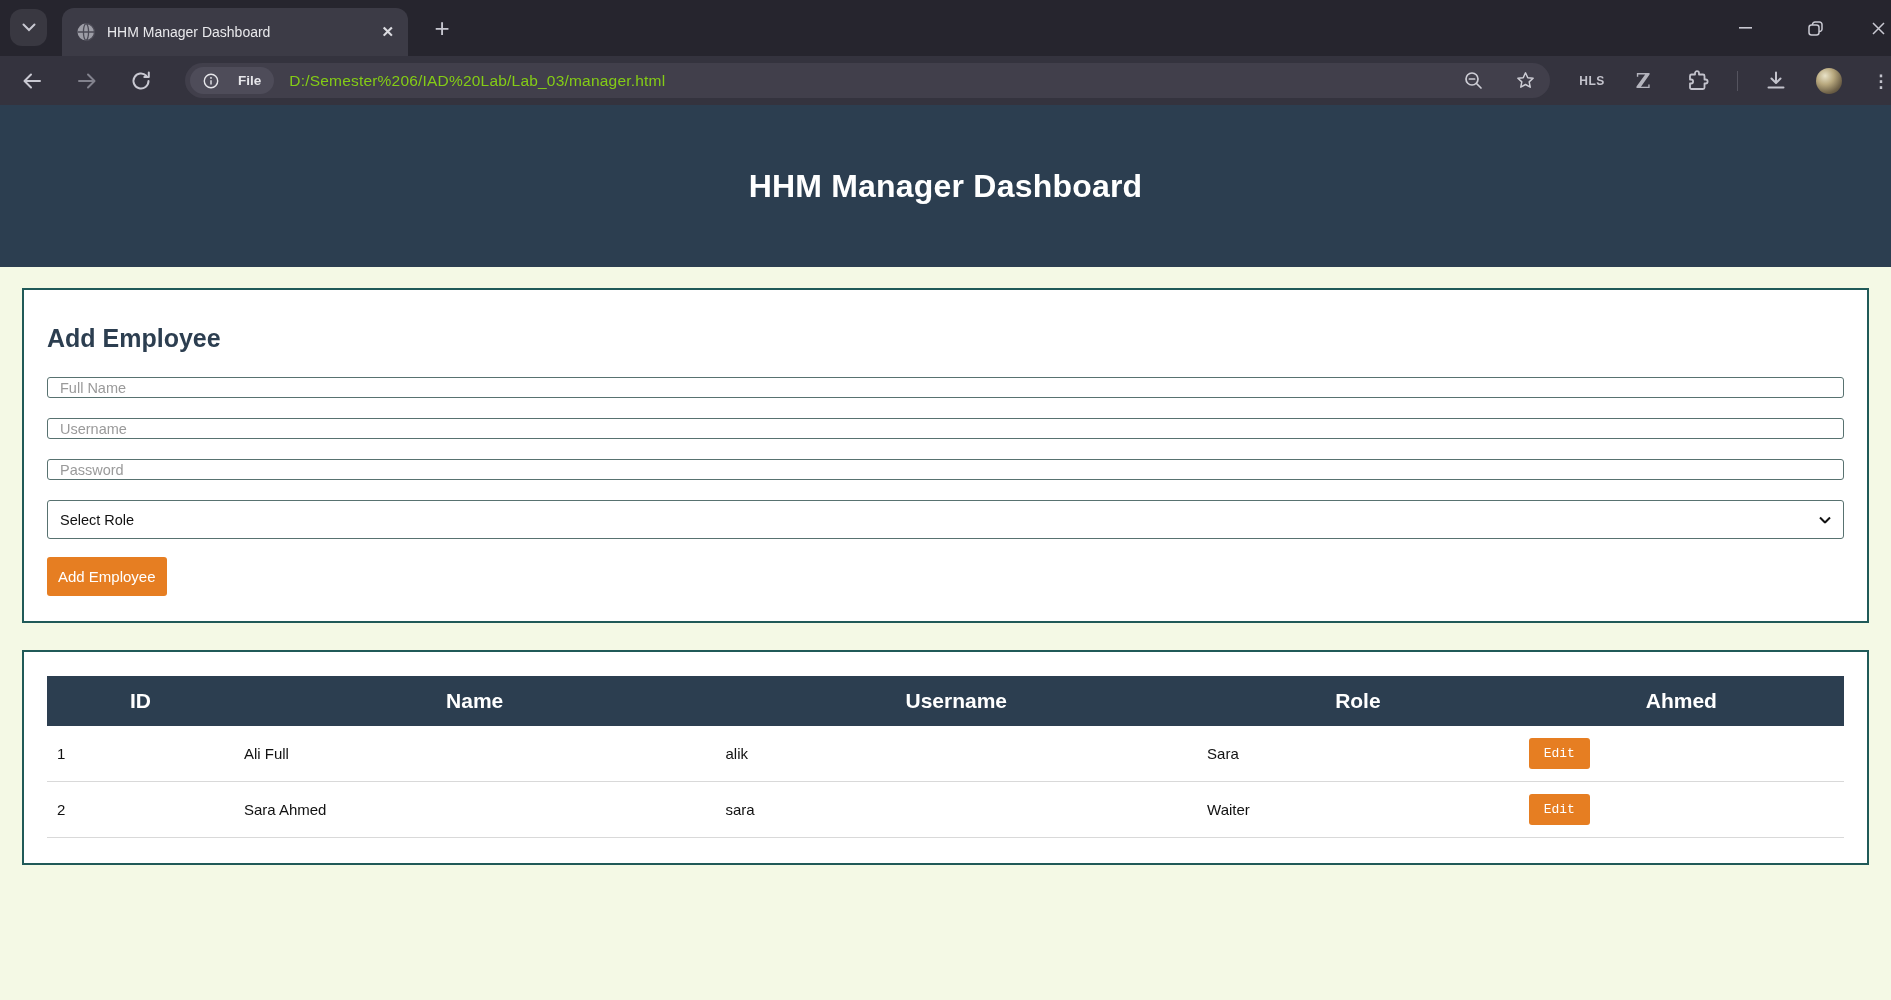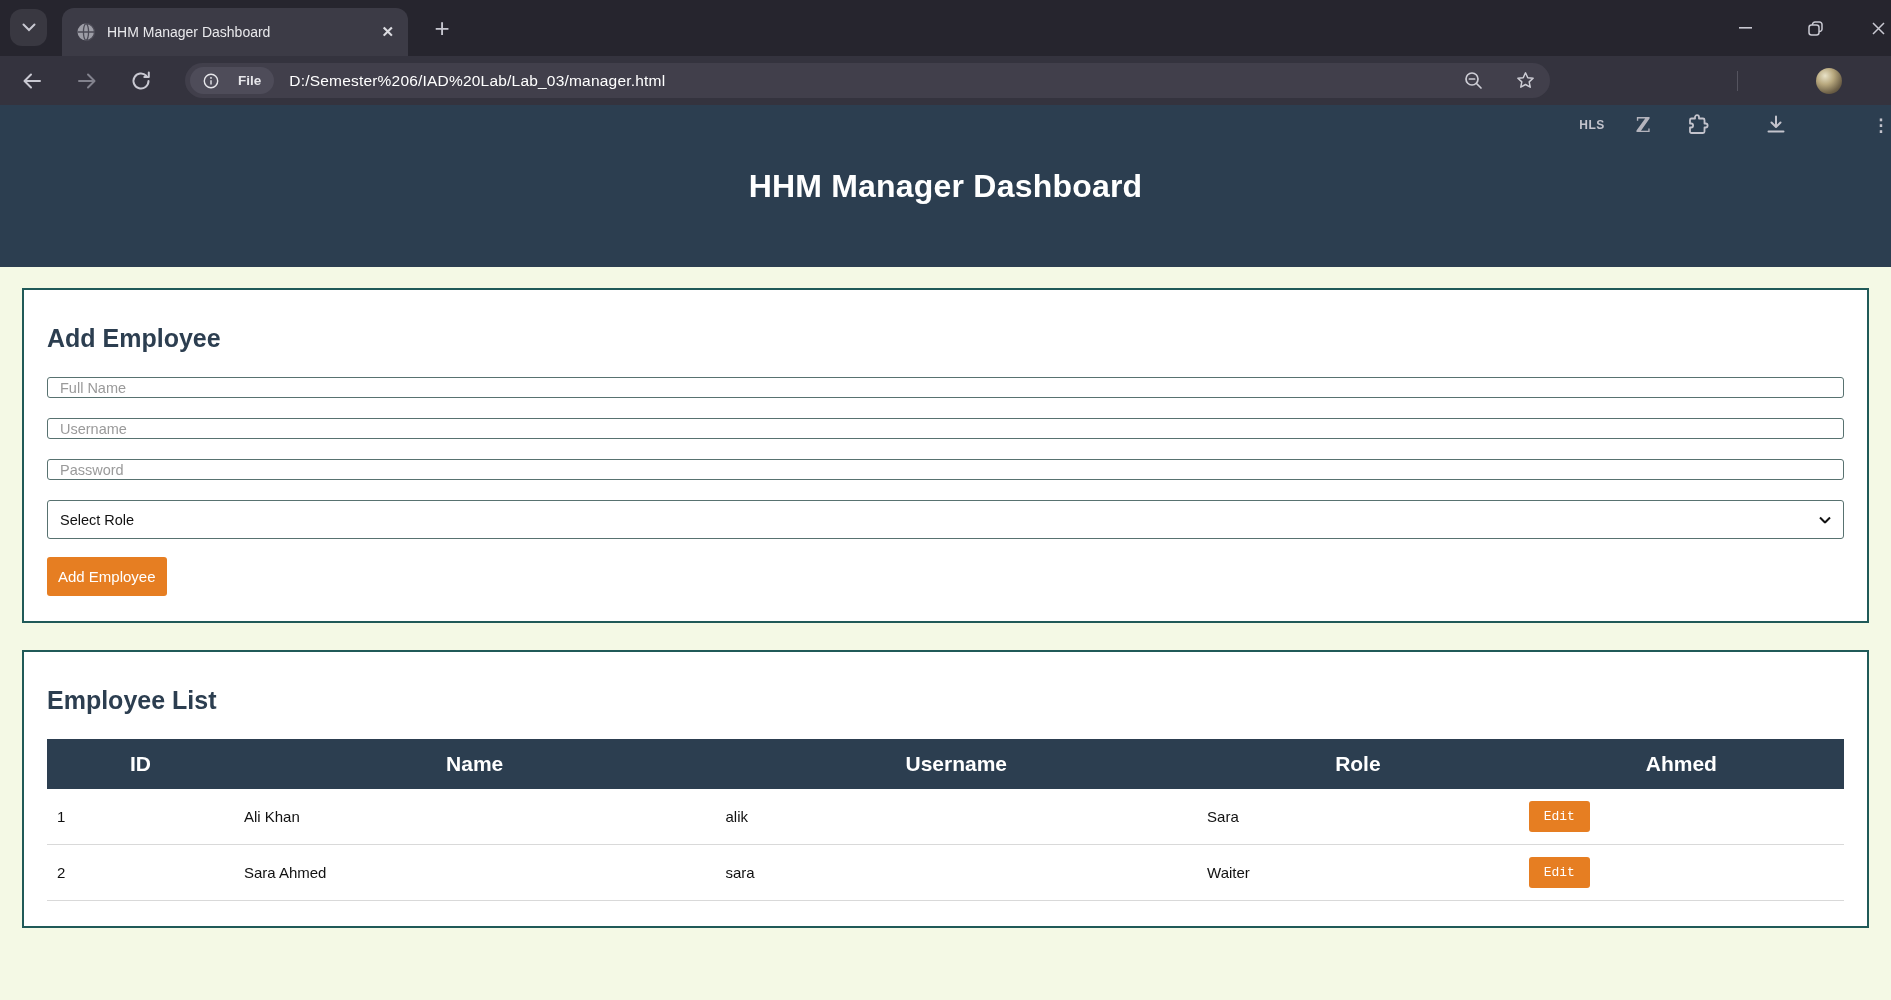--- a/index.html
+++ b/index.html
@@ -29,23 +29,23 @@
   .wc-min{left:1731px;} .wc-max{left:1801px;} .wc-close{left:1864px;font-size:17px;}
 
   .toolbar{position:relative;height:49px;background:var(--toolbar-bg);}
   .nav-btn{position:absolute;top:14px;width:22px;height:22px;color:#c9c9d2;cursor:pointer;display:flex;}
   .nav-back{left:21px;} .nav-fwd{left:76px;color:#82828d;} .nav-reload{left:130px;}
   .omnibox{position:absolute;left:185px;top:7px;width:1365px;height:35px;border-radius:18px;
     background:var(--pill-bg);display:flex;align-items:center;padding:0 14px 0 5px;cursor:text;}
   .chip{height:27px;border-radius:14px;background:var(--chip-bg);display:flex;align-items:center;
     gap:19px;padding:0 13px;color:#e6e6ea;font-size:13.5px;font-weight:700;flex:0 0 auto;}
   .chip svg{display:block;}
-  .url-text{margin-left:15px;color:#ffffff;font-size:15.5px;letter-spacing:.2px;white-space:nowrap;}
+  .url-text{margin-left:15px;color:#84cc16;font-size:15.5px;letter-spacing:.2px;white-space:nowrap;}
   .pill-icons{margin-left:auto;display:flex;align-items:center;gap:31px;color:#cdcdd5;}
-  .ext{position:absolute;top:13px;color:#c3c3cc;display:flex;align-items:center;justify-content:center;cursor:pointer;margin-top:44px;}
+  .ext{position:absolute;top:13px;color:#c3c3cc;display:flex;align-items:center;justify-content:center;cursor:pointer;}
   .ext-hls{left:1574px;width:36px;height:24px;font-size:12px;font-weight:700;letter-spacing:.5px;}
   .ext-z{left:1630px;width:26px;height:24px;font-size:20px;font-weight:800;color:#b4b4bd;font-family:"DejaVu Serif",serif;}
   .ext-puzzle{left:1685px;width:24px;height:24px;}
   .tb-divider{position:absolute;left:1737px;top:15px;width:1px;height:20px;background:#55545f;}
   .ext-download{left:1763px;width:26px;height:24px;}
   .avatar{position:absolute;left:1816px;top:12px;width:26px;height:26px;border-radius:50%;cursor:pointer;
     background:radial-gradient(circle at 35% 30%,#e8e2c8 0%,#b8a87e 35%,#6e6148 70%,#3a352b 100%);}
   .ext-dots{left:1872px;width:18px;height:24px;font-size:17px;font-weight:700;letter-spacing:0;}
 
   
@@ -191,42 +191,41 @@
           <span class="select-caret">
             <svg width="12" height="7" viewBox="0 0 12 7" fill="none" stroke="currentColor" stroke-width="2">
                 <path d="M1 1 L6 6 L11 1"></path>
               </svg>
           </span>
         </div>
         <button class="btn-primary">Add Employee</button>
       </section>
 
       <section class="card">
-        <h2>Employee List</h2>
         <table class="emp-table">
           <colgroup>
             <col style="width:10.4%">
               <col style="width:26.8%">
               <col style="width:26.8%">
               <col style="width:17.9%">
               <col style="width:18.1%">
           </colgroup>
           <thead>
             <tr>
               <th>ID</th>
               <th>Name</th>
               <th>Username</th>
               <th>Role</th>
               <th>Ahmed</th>
             </tr>
           </thead>
           <tbody>
             <tr>
               <td>1</td>
-              <td>Ali Khan</td>
+              <td>Ali Full</td>
               <td>alik</td>
               <td>Sara</td>
               <td><button class="btn-edit">Edit</button></td>
             </tr>
             <tr>
               <td>2</td>
               <td>Sara Ahmed</td>
               <td>sara</td>
               <td>Waiter</td>
               <td><button class="btn-edit">Edit</button></td>

